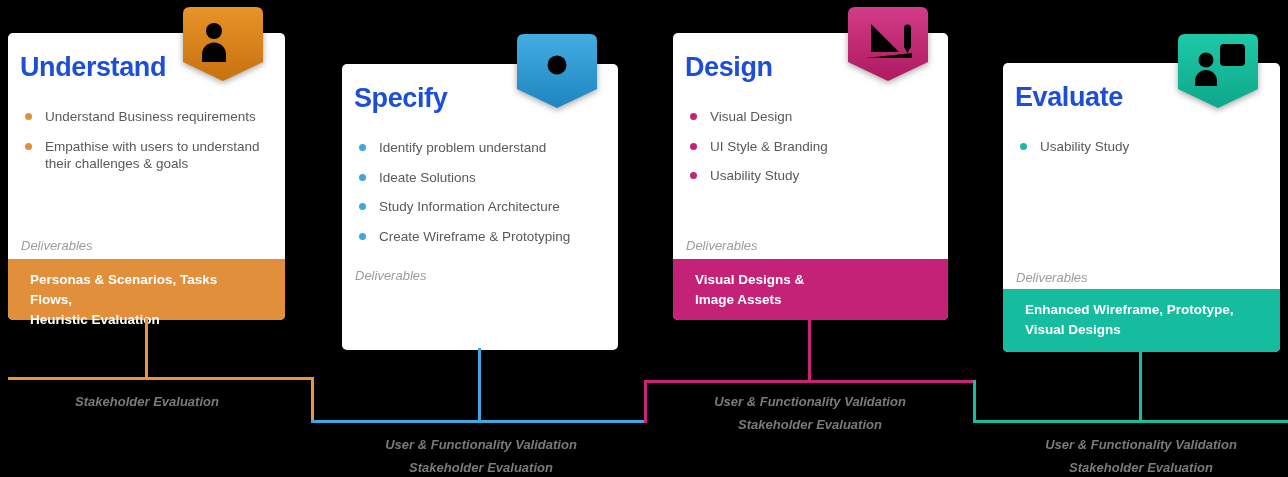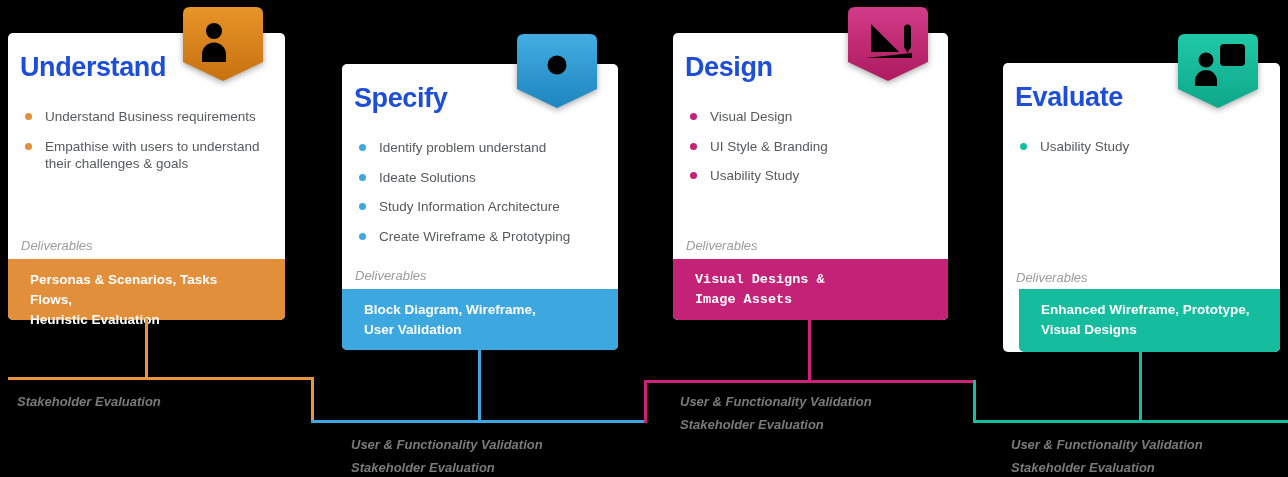--- a/index.html
+++ b/index.html
@@ -29,25 +29,25 @@
 
   .deliv-label {
     position:absolute; left:13px; bottom:67px;
     font-style:italic; font-size:13px; color:#9C9C9C;
   }
   .footer {
     position:absolute; left:0; right:0; bottom:0; height:61px;
     border-radius:0 0 5px 5px; box-sizing:border-box; padding:11px 22px;
     color:#fff; font-weight:700; font-size:13.5px; line-height:20px;
   }
-  .c4 .footer { height:63px;margin-left:16px; }
+  .c4 .footer { height:63px; }
 
   .c1 .dot, .c1 .footer { background:#E28F3C; }
   .c2 .dot, .c2 .footer { background:#3DA8E0; }
-  .c3 .dot, .c3 .footer { background:#C32277;font-family:Liberation Mono, monospace; }
+  .c3 .dot, .c3 .footer { background:#C32277; }
   .c4 .dot, .c4 .footer { background:#15BD9E; }
 
   .badge { position:absolute; filter:drop-shadow(0 2px 3px rgba(0,0,0,.35)); }
   .b1 { left:183px;  top:7px;  }
   .b2 { left:517px;  top:34px; }
   .b3 { left:848px;  top:7px;  }
   .b4 { left:1178px; top:34px; }
 
   .line { position:absolute; }
   .o { background:#E8953C; } .bl { background:#3DA8E0; }
@@ -58,21 +58,21 @@
   #l-b-v1 { left:478px;  top:348px; width:3px;   height:75px; }
   #l-b-h  { left:311px;  top:420px; width:336px; height:3px;  }
   #l-p-v1 { left:808px;  top:318px; width:3px;   height:65px; }
   #l-p-h  { left:644px;  top:380px; width:332px; height:3px;  }
   #l-p-v2 { left:644px;  top:380px; width:3px;   height:43px; }
   #l-t-v2 { left:973px;  top:380px; width:3px;   height:43px; }
   #l-t-h  { left:973px;  top:420px; width:315px; height:3px;  }
   #l-t-v1 { left:1139px; top:350px; width:3px;   height:70px; }
 
   .flow-label {
-    position:absolute; width:260px; 
+    position:absolute; width:260px; text-align:center;
     font-style:italic; font-weight:700; font-size:13px;
     line-height:23px; color:#7A7A7A;
   }
   #lbl1 { left:17px;   top:390px; }
   #lbl2 { left:351px;  top:433px; }
   #lbl3 { left:680px;  top:390px; }
   #lbl4 { left:1011px; top:433px; }
 </style>
 </head>
 <body>
@@ -112,24 +112,20 @@
       <li>
           <span class="dot"></span>
           <span>Study Information Architecture</span>
         </li>
       <li>
           <span class="dot"></span>
           <span>Create Wireframe &amp; Prototyping</span>
         </li>
     </ul>
     <div class="deliv-label">Deliverables</div>
-    <div class="footer">
-      <div>Block Diagram, Wireframe,</div>
-      <div>User Validation</div>
-    </div>
   </div>
 
   <div class="card c3">
     <h2>Design</h2>
     <ul class="bullets">
       <li>
           <span class="dot"></span>
           <span>Visual Design</span>
         </li>
       <li>

